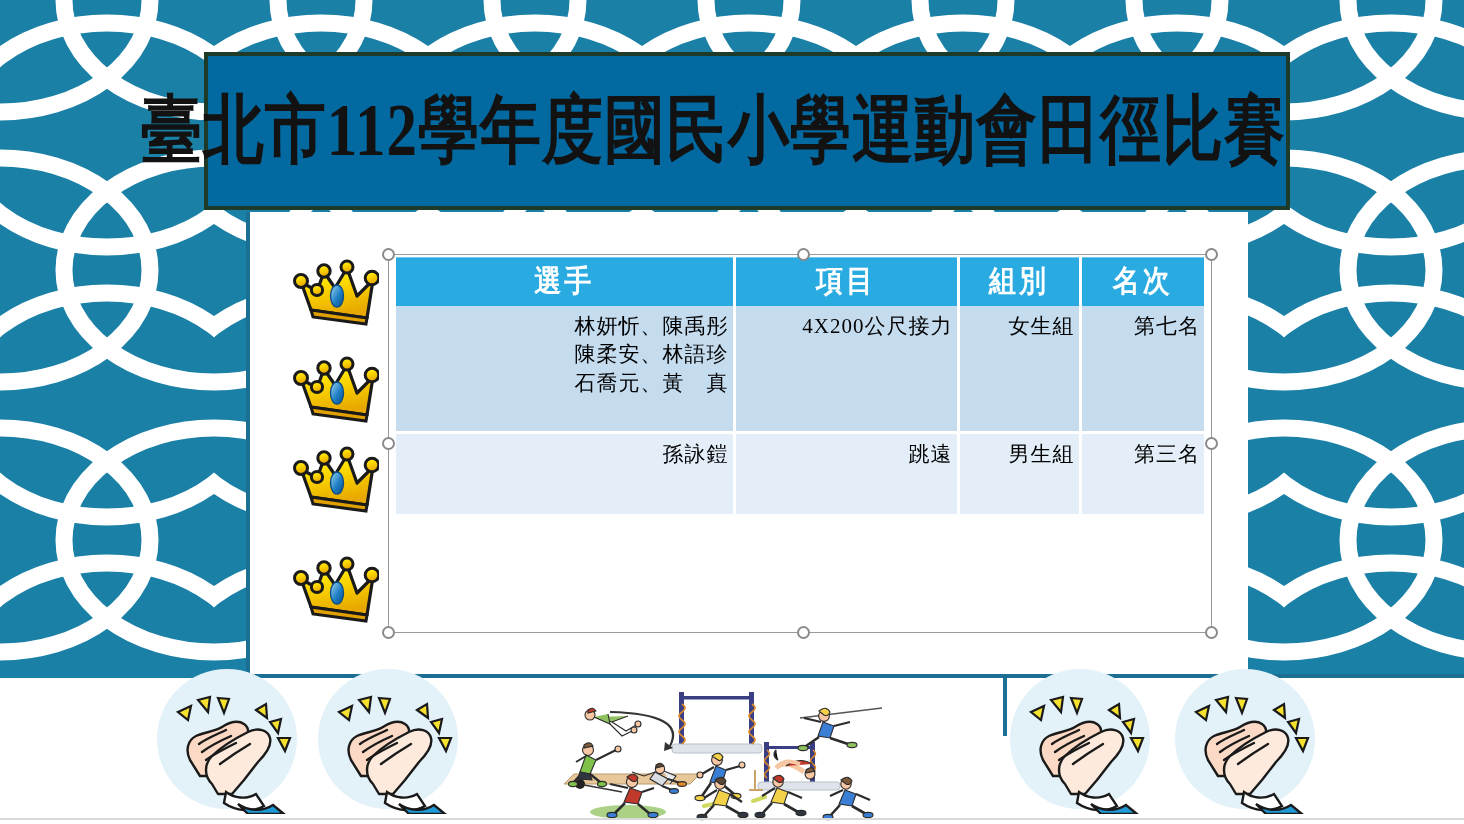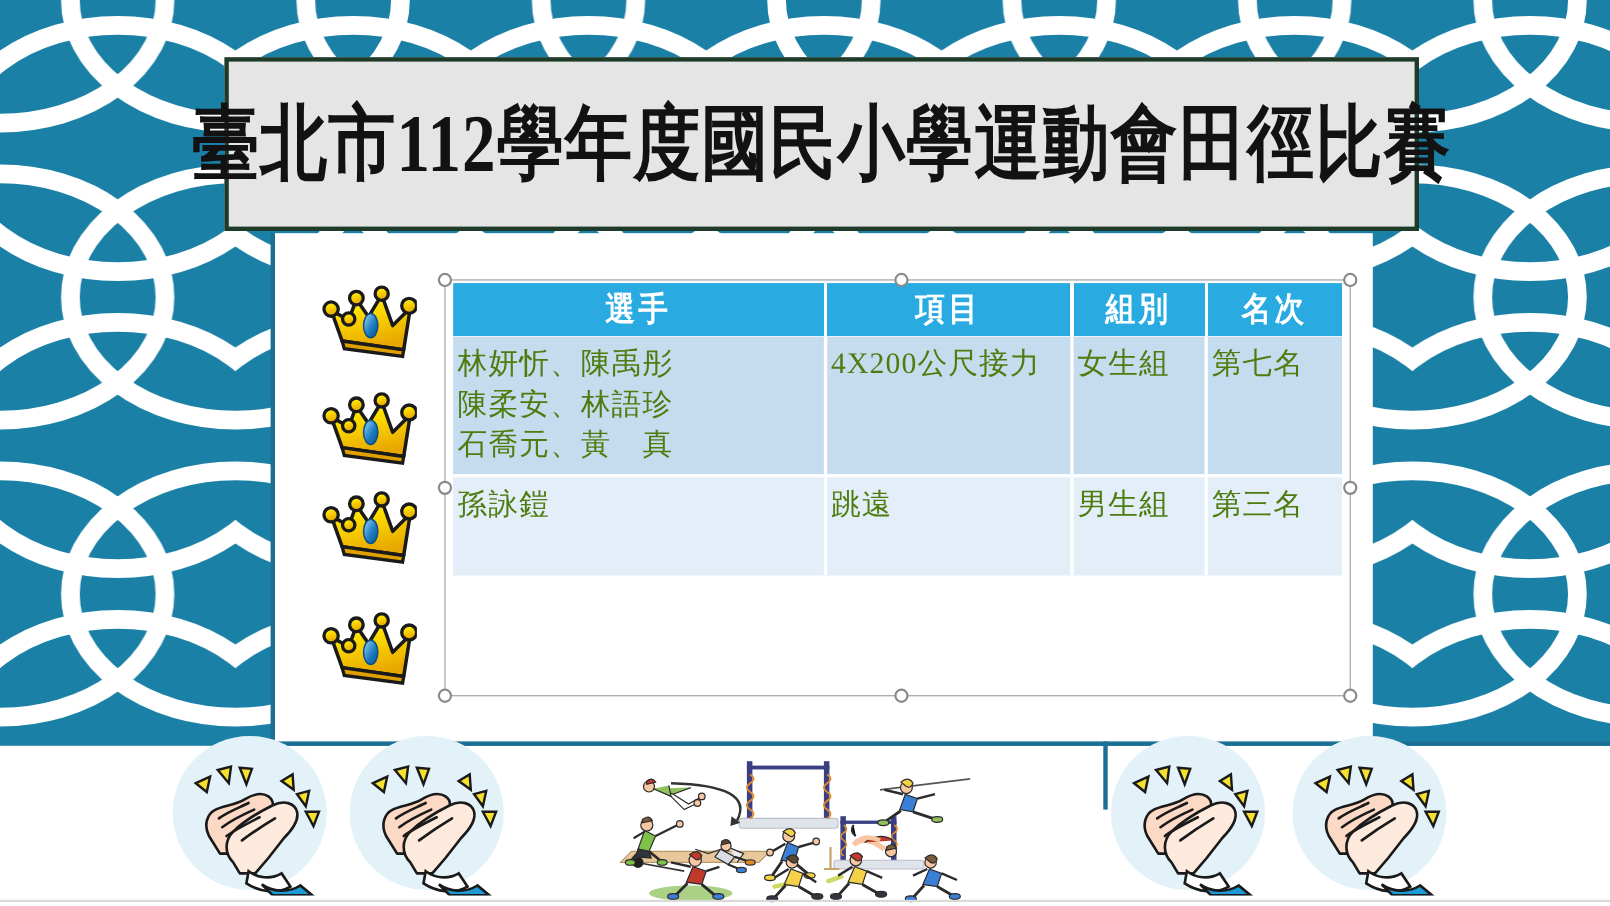--- a/index.html
+++ b/index.html
@@ -35,65 +35,65 @@
   #panel-divider-rule {
     position:absolute; left:1003px; top:674px; width:4px; height:62px;
     background:#1b6f93;
   }
   #bottom-white { position:absolute; left:0; top:678px; width:1464px; height:146px; background:#fff; }
   #bottom-hairline { position:absolute; left:0; top:818px; width:1464px; height:2px; background:#d9d9d9; }
 
   
   #title-box {
     position:absolute; left:204px; top:52px; width:1086px; height:158px;
-    background:#e5e5e5;
+    background:#0369a1;
     border:4px solid #1e3b29;
-    display:flex; align-items:center; justify-content:center;
+    display:flex; align-items:center; justify-content:flex-end;
   }
   #title-text {
     font-family:"Liberation Serif","DejaVu Serif",serif;
     font-weight:bold;
     font-size:61px;
     letter-spacing:1px;
     color:#121212;
     white-space:nowrap;
     transform:scale(1.0,1.22);
   }
 
   
   .crown { position:absolute; width:88px; height:74px; }
   #crown-1 { left:291px; top:256px; }
   #crown-2 { left:291px; top:353px; }
   #crown-3 { left:291px; top:443px; }
   #crown-4 { left:291px; top:553px; }
 
   
-  #results-table-wrap { position:absolute; left:412px; top:260px; width:766px; height:371px; }
+  #results-table-wrap { position:absolute; left:396px; top:260px; width:766px; height:371px; }
   table#results-table {
     width:808px; border-collapse:collapse; table-layout:fixed;
     background:#e3eef8;
   }
   #results-table col.c-athlete { width:338px; }
   #results-table col.c-event   { width:224px; }
   #results-table col.c-group   { width:122px; }
   #results-table col.c-rank    { width:124px; }
 
   #results-table th {
     background:#29abe2; color:#ffffff;
     font-weight:bold; font-size:27px;
     height:44px; text-align:center;
     border-right:3px solid #ffffff;
     letter-spacing:3px;
     transform:scale(1,1.12);
   }
   #results-table th:last-child { border-right:none; }
 
   #results-table td {
-    text-align:left; vertical-align:top;
-    font-size:27px; color:#4d7c0f;
+    text-align:right; vertical-align:top;
+    font-size:21px; color:#000000;
     border-right:3px solid #ffffff;
     border-top:3px solid #ffffff;
     padding:6px 4px 4px 4px;
     line-height:1.38;
     letter-spacing:1px;
   }
   #results-table td:last-child { border-right:none; }
   #results-table tr.row-dark td { background:#c5dcef; }
   #results-table tr.row-light td { background:#e3eef8; }
   #results-table tr.tall td { height:128px; }

